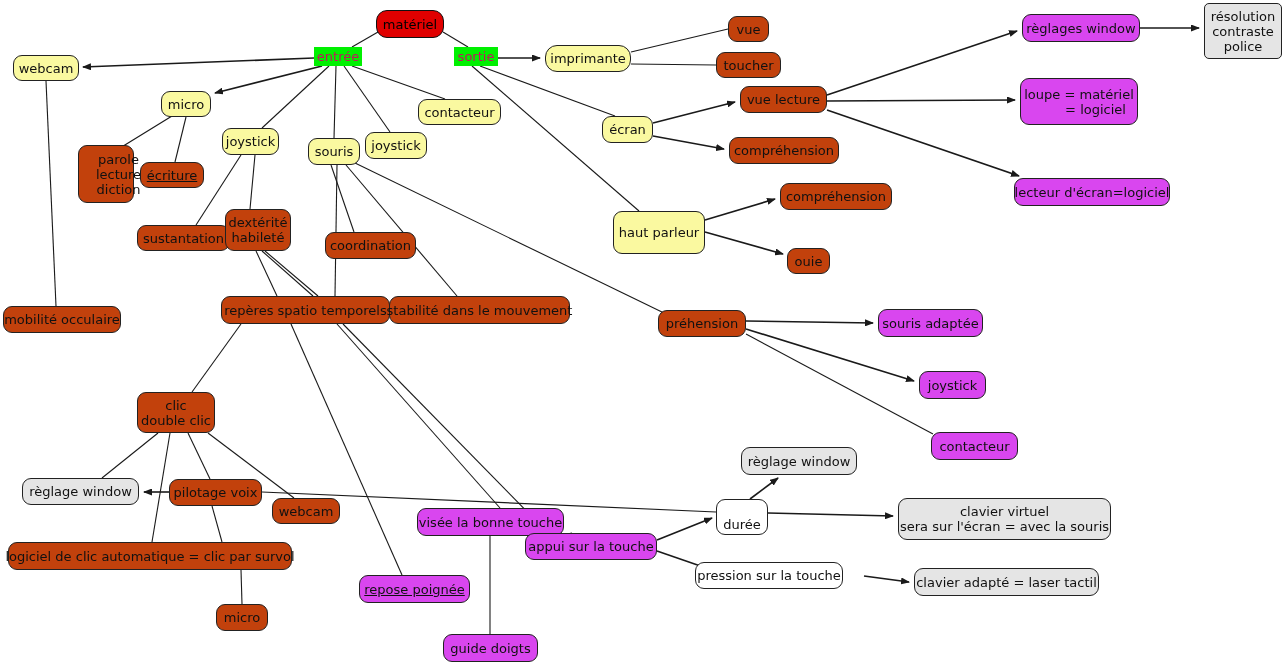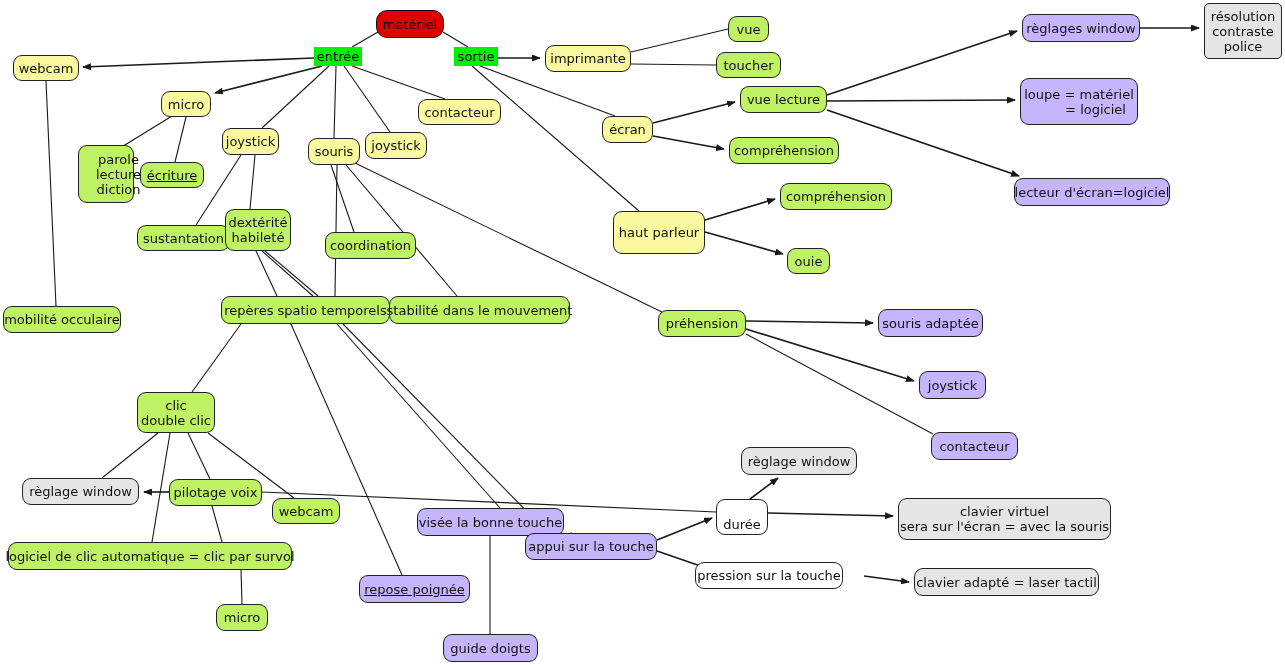--- a/index.html
+++ b/index.html
@@ -20,29 +20,29 @@
     align-items:center;
     justify-content:center;
     text-align:center;
     color:#111;
     font-size:13px;
     line-height:15px;
     padding:2px 7px;
     white-space:pre;
     z-index:5;
   }
-  .n-blue{background:#bef264;}
+  .n-blue{background:#c2410c;}
   .n-yellow{background:#faf9a0;}
-  .n-pink{background:#c4b5fd;}
+  .n-pink{background:#d946ef;}
   .n-gray{background:#e5e5e5;align-items:center;}
   .n-white{background:#ffffff;}
   .n-red{background:#e00000;color:#000;border:1px solid #111;border-radius:11px;font-size:13px;}
   .n-green{
     background:#00f000;border:none;border-radius:0;
-    font-size:13px;padding:1px 4px;color:#000000;
+    font-size:13px;padding:1px 4px;color:#be185d;
   }
   .n-plainbox{border-radius:5px;}
 </style>
 </head>
 <body>
 
 <div id="canvas">
   <svg id="edges">
     <defs>
       <marker id="arrowhead" markerWidth="9" markerHeight="7" refX="8" refY="3.5" orient="auto" markerUnits="userSpaceOnUse">
@@ -121,21 +121,21 @@
 lecture
 diction</span></div>
       <div class="node n-blue" style="left: 140px; top: 162px; width: 64px; height: 26px; text-decoration: underline;"><span>écriture</span></div>
       <div class="node n-blue" style="left: 137px; top: 225px; width: 93px; height: 26px;"><span>sustantation</span></div>
       <div class="node n-blue" style="left: 225px; top: 209px; width: 66px; height: 42px;"><span>dextérité
 habileté</span></div>
       <div class="node n-blue" style="left: 325px; top: 232px; width: 91px; height: 27px;"><span>coordination</span></div>
       <div class="node n-blue" style="left: 221px; top: 296px; width: 169px; height: 28px;"><span>repères spatio temporels</span></div>
       <div class="node n-blue" style="left: 389px; top: 296px; width: 181px; height: 28px;"><span>stabilité dans le mouvement</span></div>
       <div class="node n-blue" style="left: 3px; top: 306px; width: 118px; height: 27px;"><span>mobilité occulaire</span></div>
-      <div class="node n-yellow" style="left: 545px; top: 45px; width: 86px; height: 27px;"><span>imprimante</span></div>
+      <div class="node n-yellow" style="left: 545px; top: 45px; width: 86px; height: 27px; border-radius: 12px;"><span>imprimante</span></div>
       <div class="node n-blue" style="left: 728px; top: 16px; width: 41px; height: 26px;"><span>vue</span></div>
       <div class="node n-blue" style="left: 716px; top: 52px; width: 65px; height: 26px;"><span>toucher</span></div>
       <div class="node n-yellow" style="left: 602px; top: 116px; width: 51px; height: 27px;"><span>écran</span></div>
       <div class="node n-blue" style="left: 740px; top: 86px; width: 87px; height: 27px;"><span>vue lecture</span></div>
       <div class="node n-blue" style="left: 729px; top: 137px; width: 110px; height: 27px;"><span>compréhension</span></div>
       <div class="node n-yellow" style="left: 613px; top: 211px; width: 92px; height: 43px;"><span>haut parleur</span></div>
       <div class="node n-blue" style="left: 780px; top: 183px; width: 112px; height: 27px;"><span>compréhension</span></div>
       <div class="node n-blue" style="left: 787px; top: 248px; width: 43px; height: 26px;"><span>ouie</span></div>
       <div class="node n-blue" style="left: 658px; top: 310px; width: 88px; height: 27px;"><span>préhension</span></div>
       <div class="node n-pink" style="left: 1022px; top: 14px; width: 118px; height: 28px;"><span>règlages window</span></div>

